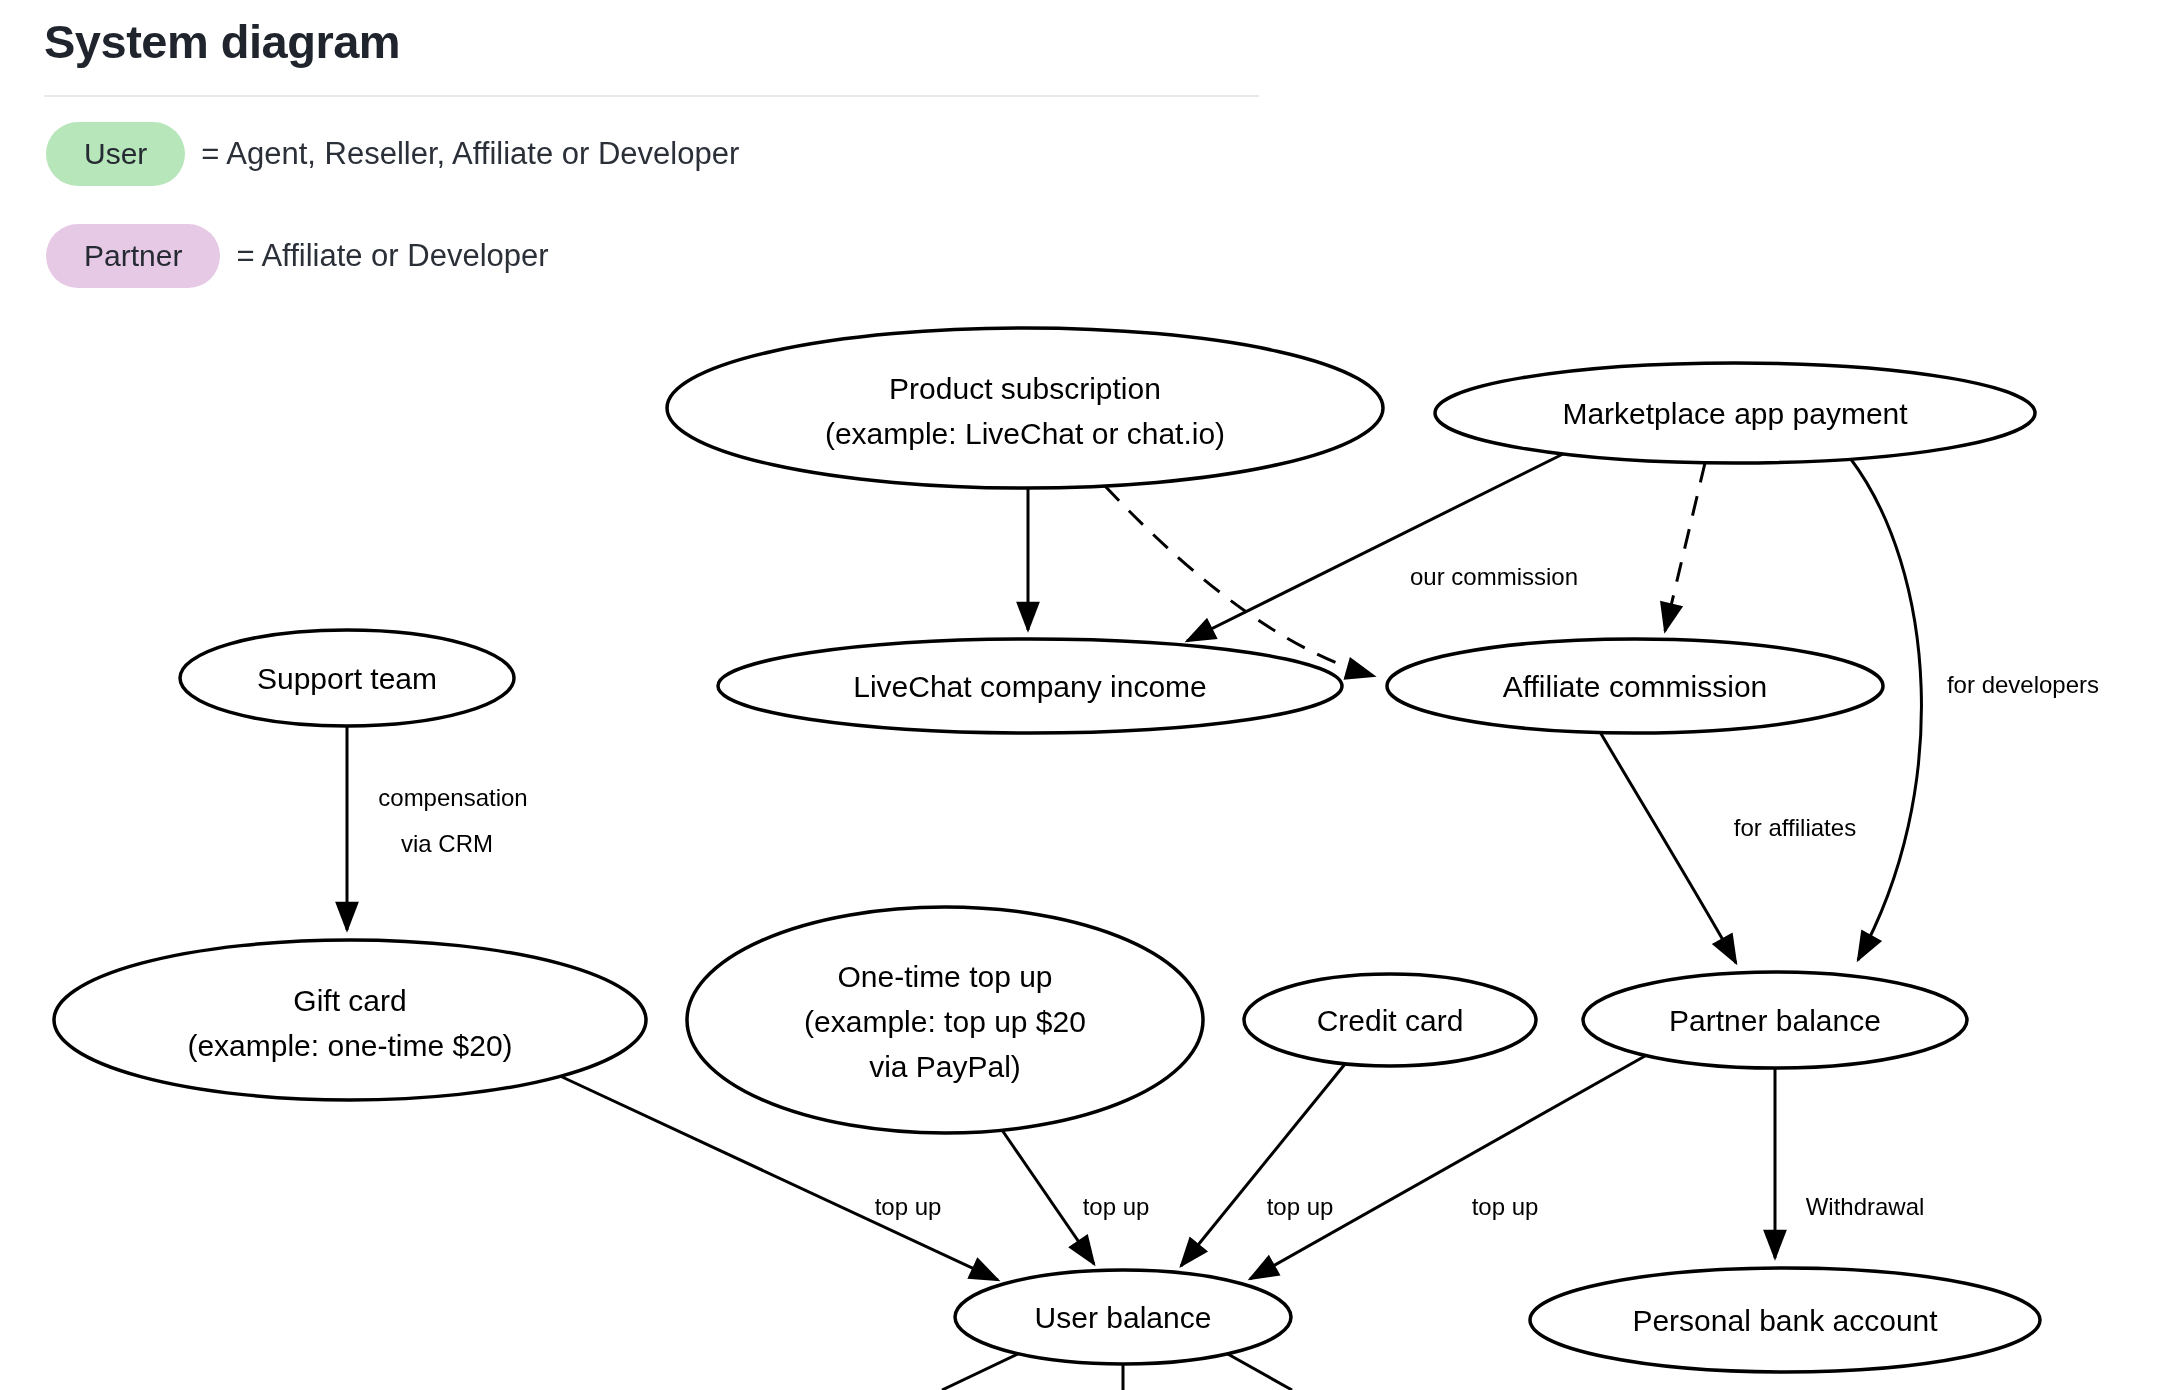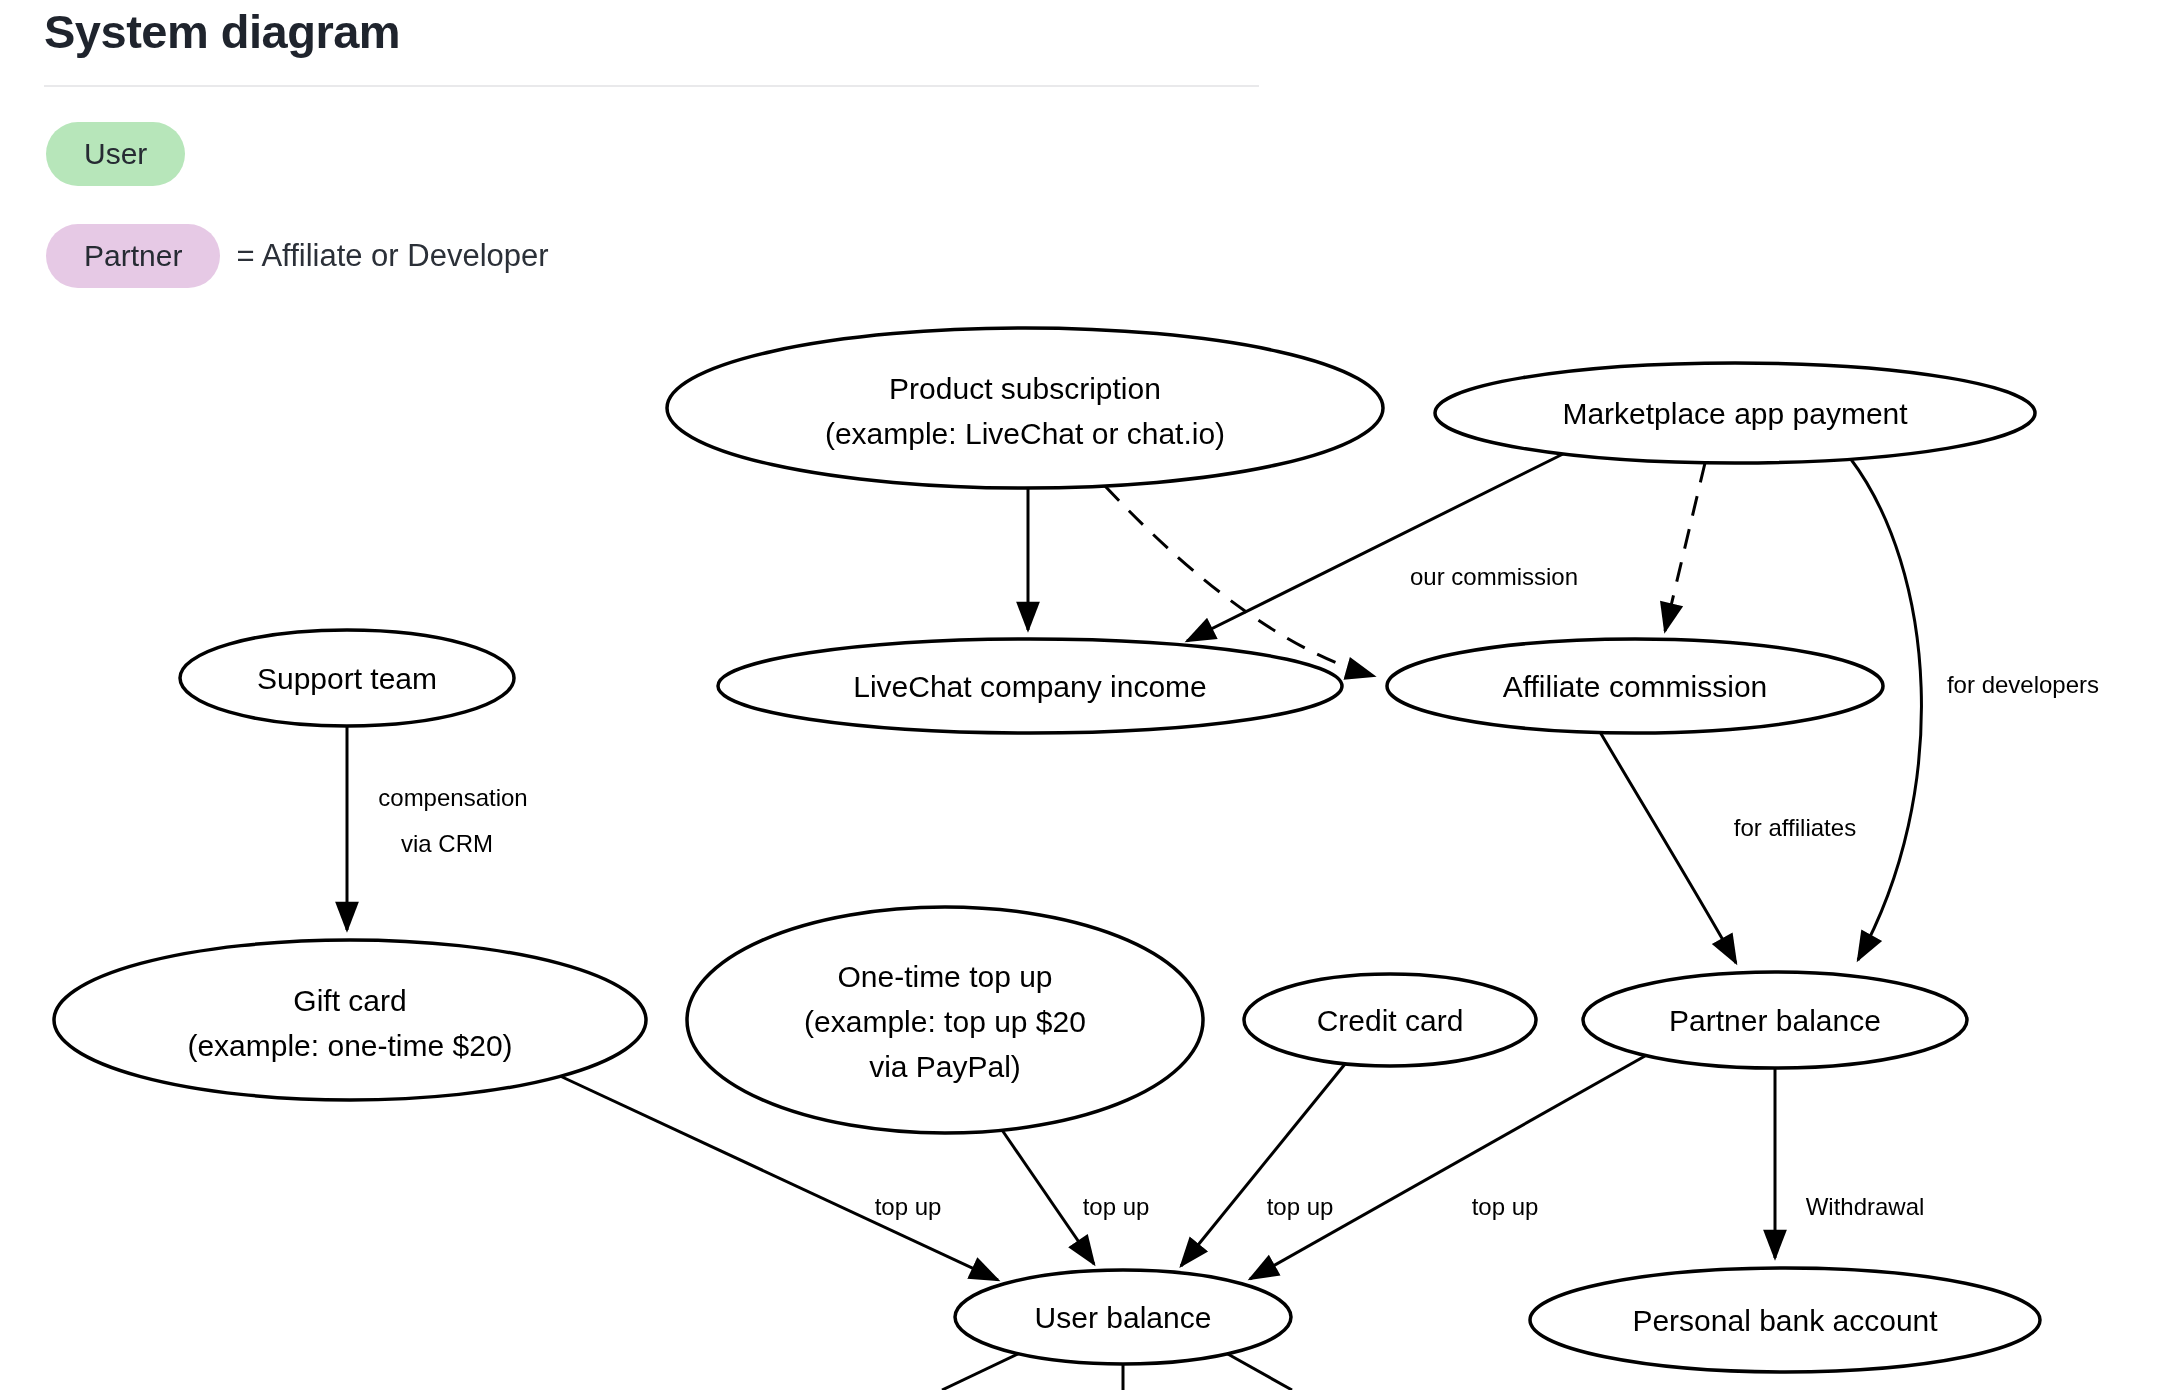--- a/index.html
+++ b/index.html
@@ -5,21 +5,21 @@
   * { margin: 0; padding: 0; box-sizing: border-box; }
   html, body { background: #ffffff; }
   body {
     position: relative;
     width: 2160px;
     height: 1390px;
     overflow: hidden;
     font-family: "Liberation Sans", sans-serif;
     color: #20252e;
   }
-  .header { position: absolute; left: 44px; top: 4px; width: 1215px; }
+  .header { position: absolute; left: 44px; top: 14px; width: 1215px; }
   .page-title {
     font-size: 47px;
     font-weight: 700;
     letter-spacing: -0.5px;
     color: #1f242d;
   }
   .title-divider {
     margin-top: 26px;
     width: 1215px;
     height: 2px;
@@ -55,20 +55,21 @@
 <body>
 
 <div class="header">
   <div class="page-title">System diagram</div>
   <div class="title-divider"></div>
 </div>
 
 <div class="legend">
   <div class="legend-row">
     <span class="legend-pill" style="background-color: rgb(183, 230, 186);">User</span>
+    <span class="legend-desc">= Agent, Reseller, Affiliate or Developer</span>
   </div>
   <div class="legend-row">
     <span class="legend-pill" style="background-color: rgb(230, 201, 229);">Partner</span>
     <span class="legend-desc">= Affiliate or Developer</span>
   </div>
 </div>
 
 <svg class="diagram-svg" viewBox="0 0 2160 1390" xmlns="http://www.w3.org/2000/svg">
   <defs>
     <marker id="arrow" viewBox="0 0 12 10" refX="10.5" refY="5" markerWidth="11" markerHeight="9" orient="auto-start-reverse">

